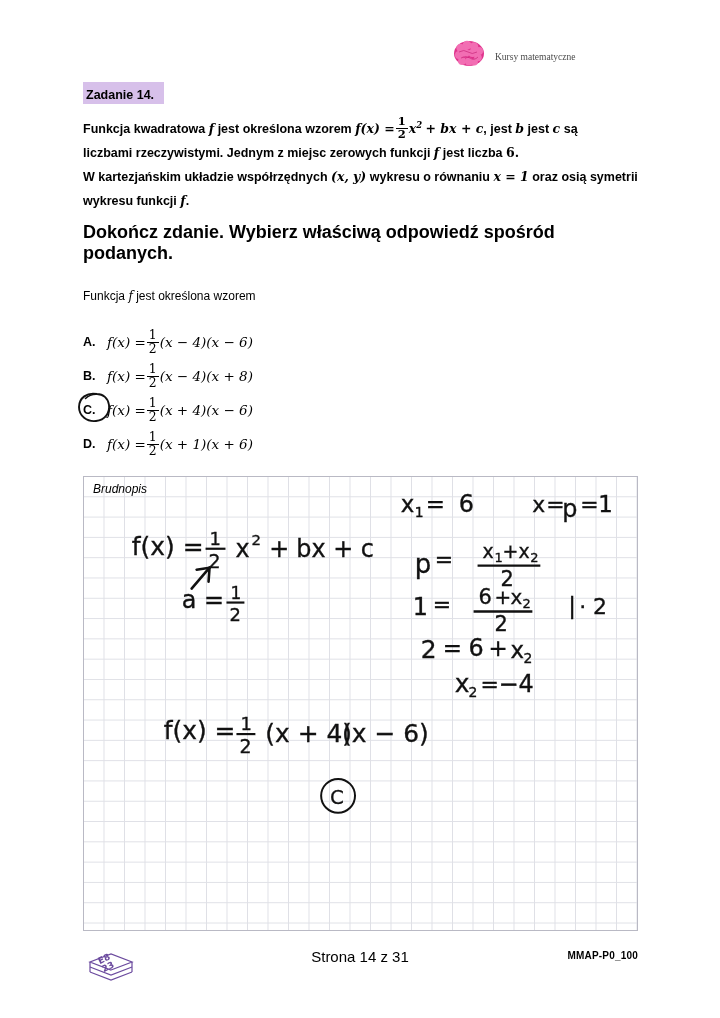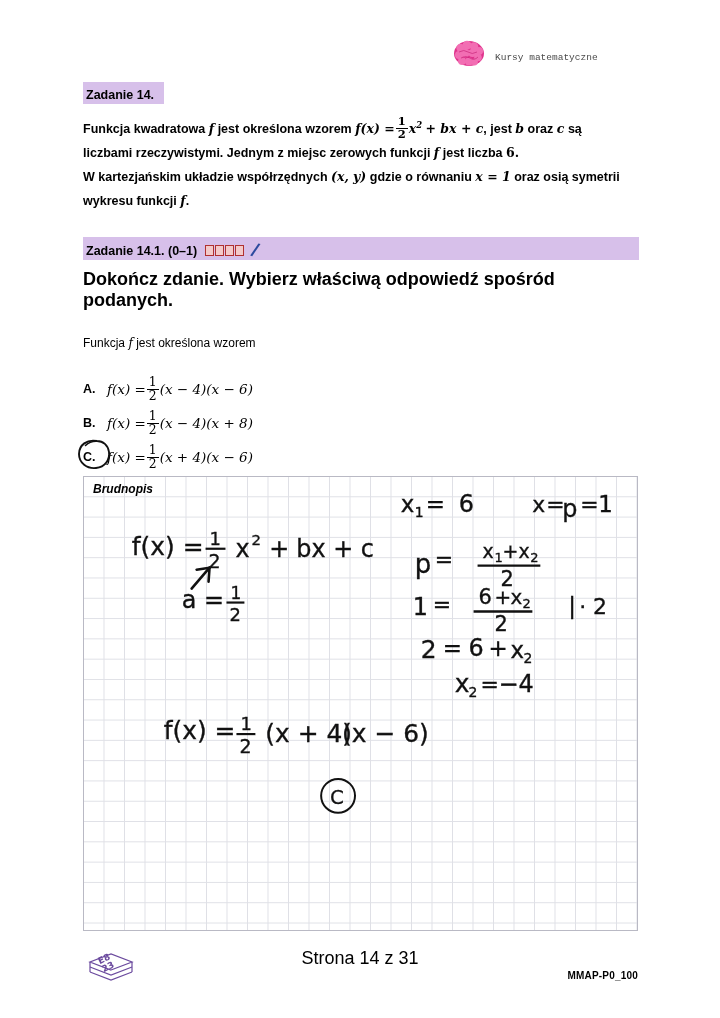--- a/index.html
+++ b/index.html
@@ -31,21 +31,21 @@
     font-size: 19px;
     font-weight: bold;
     color: #3b3b3b;
     letter-spacing: .2px;
     font-family: "DejaVu Sans", sans-serif;
   }
   .brand-sub {
     font-size: 9.5px;
     color: #4a4a4a;
     margin-top: 10px;
-    font-family: Liberation Mono, monospace;
+    font-family: Liberation Serif, serif;
   }
 
   
   .content {
     position: absolute;
     left: 83px;
     top: 82px;
     width: 556px;
   }
 
@@ -156,41 +156,40 @@
     overflow: hidden;
   }
   .brudnopis-label {
     position: absolute;
     left: 9px;
     top: 5px;
     font-size: 12px;
     font-style: italic;
     font-family: "Liberation Sans", sans-serif;
     background: transparent;
-    font-weight: bold;
   }
   .hand-layer {
     position: absolute;
     inset: 0;
     pointer-events: none;
   }
 
   
   .footer-logo { position: absolute; left: 87px; top: 942px; }
   .page-num {
     position: absolute;
     left: 0; right: 0;
     top: 948px;
     text-align: center;
-    font-size: 18px;
+    font-size: 15px;
   }
   .doc-code {
     position: absolute;
     right: 82px;
-    top: 970px;
+    top: 950px;
     font-size: 10px;
     font-weight: bold;
     letter-spacing: .2px;
   }
 </style>
 </head>
 <body>
 
 <div class="brand">
   <svg class="brand-brain" viewBox="0 0 34 30">
@@ -228,54 +227,40 @@
   </div>
 
   
   <div class="para">
     <span>Funkcja kwadratowa</span>
     <span class="mi">f</span>
     <span>jest określona wzorem</span>
     <span class="mi">f(x) =</span><span class="frac"><span class="num">1</span><span class="den">2</span></span><span class="mi">x</span><sup class="ex">2</sup>
     <span class="mi">+ bx + c</span><span>, jest</span>
     <span class="mi">b</span>
-    <span>oraz</span>
+    <span>jest</span>
     <span class="mi">c</span>
     <span>są</span>
     <br>
     <span>liczbami rzeczywistymi. Jednym z miejsc zerowych funkcji</span>
     <span class="mi">f</span>
     <span>jest liczba</span>
     <span class="mn">6.</span>
     <br>
     <span>W kartezjańskim układzie współrzędnych</span>
     <span class="mi">(x, y)</span>
-    <span>gdzie o równaniu</span>
+    <span>wykresu o równaniu</span>
     <span class="mi">x = 1</span>
     <span>oraz osią symetrii</span>
     <br>
     <span>wykresu funkcji</span>
     <span class="mi">f</span><span>.</span>
   </div>
 
   
-  <div class="band band-14-1" style="margin-top:24px">
-    <span>Zadanie 14.1. (0–1)</span>
-    <span class="badge">
-      <span class="score-boxes">
-        <i></i>
-        <i></i>
-        <i></i>
-        <i></i>
-      </span>
-      <svg class="pen-icon" width="14" height="15" viewBox="0 0 14 15">
-        <path d="M12.5 1 L4.2 13.2 L2.2 12.4 L10.4 .6 Z" fill="#2c4a9e"></path>
-      </svg>
-    </span>
-  </div>
 
   <div class="subinstr">Dokończ zdanie. Wybierz właściwą odpowiedź spośród podanych.</div>
 
   <div class="lead">
     <span>Funkcja</span>
     <span class="mi">f</span>
     <span>jest określona wzorem</span>
   </div>
 
   

